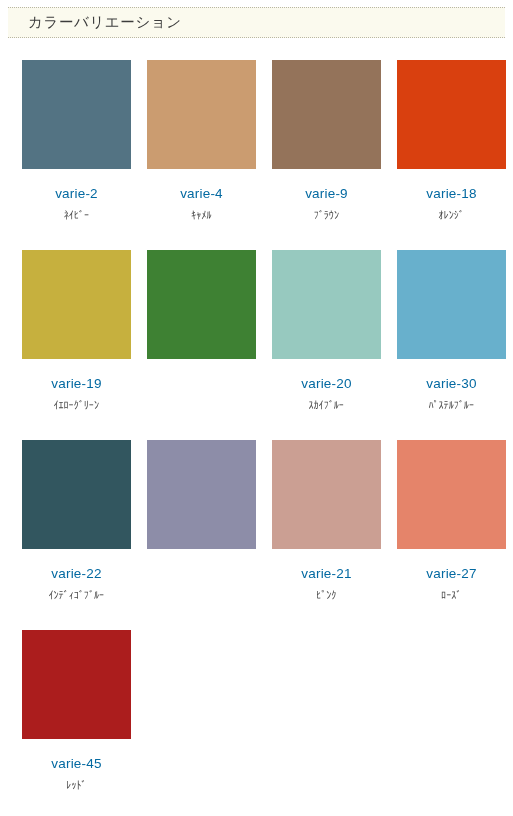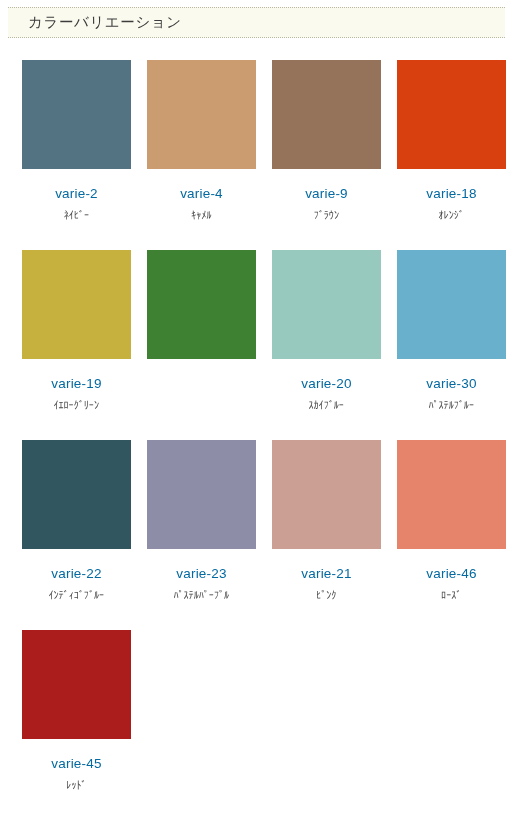--- a/index.html
+++ b/index.html
@@ -153,36 +153,32 @@
       </div>
       <div class="swatch-cell">
         <div class="swatch-chip" title="ｲﾝﾃﾞｨｺﾞﾌﾞﾙｰ" style="background: rgb(50, 86, 95);"></div>
         <div class="swatch-caption">
           <span class="swatch-code">varie-22</span>
           <span class="swatch-name">ｲﾝﾃﾞｨｺﾞﾌﾞﾙｰ</span>
         </div>
       </div>
       <div class="swatch-cell">
         <div class="swatch-chip" title="ﾊﾟｽﾃﾙﾊﾟｰﾌﾟﾙ" style="background: rgb(141, 141, 168);"></div>
-        <div class="swatch-caption">
-          <span class="swatch-code">varie-23</span>
-          <span class="swatch-name">ﾊﾟｽﾃﾙﾊﾟｰﾌﾟﾙ</span>
-        </div>
       </div>
       <div class="swatch-cell">
         <div class="swatch-chip" title="ﾋﾟﾝｸ" style="background: rgb(203, 159, 147);"></div>
         <div class="swatch-caption">
           <span class="swatch-code">varie-21</span>
           <span class="swatch-name">ﾋﾟﾝｸ</span>
         </div>
       </div>
       <div class="swatch-cell">
         <div class="swatch-chip" title="ﾛｰｽﾞ" style="background: rgb(229, 132, 106);"></div>
         <div class="swatch-caption">
-          <span class="swatch-code">varie-46</span>
+          <span class="swatch-code">varie-27</span>
           <span class="swatch-name">ﾛｰｽﾞ</span>
         </div>
       </div>
       <div class="swatch-cell">
         <div class="swatch-chip" title="ﾚｯﾄﾞ" style="background: rgb(171, 29, 29);"></div>
         <div class="swatch-caption">
           <span class="swatch-code">varie-45</span>
           <span class="swatch-name">ﾚｯﾄﾞ</span>
         </div>
       </div>

